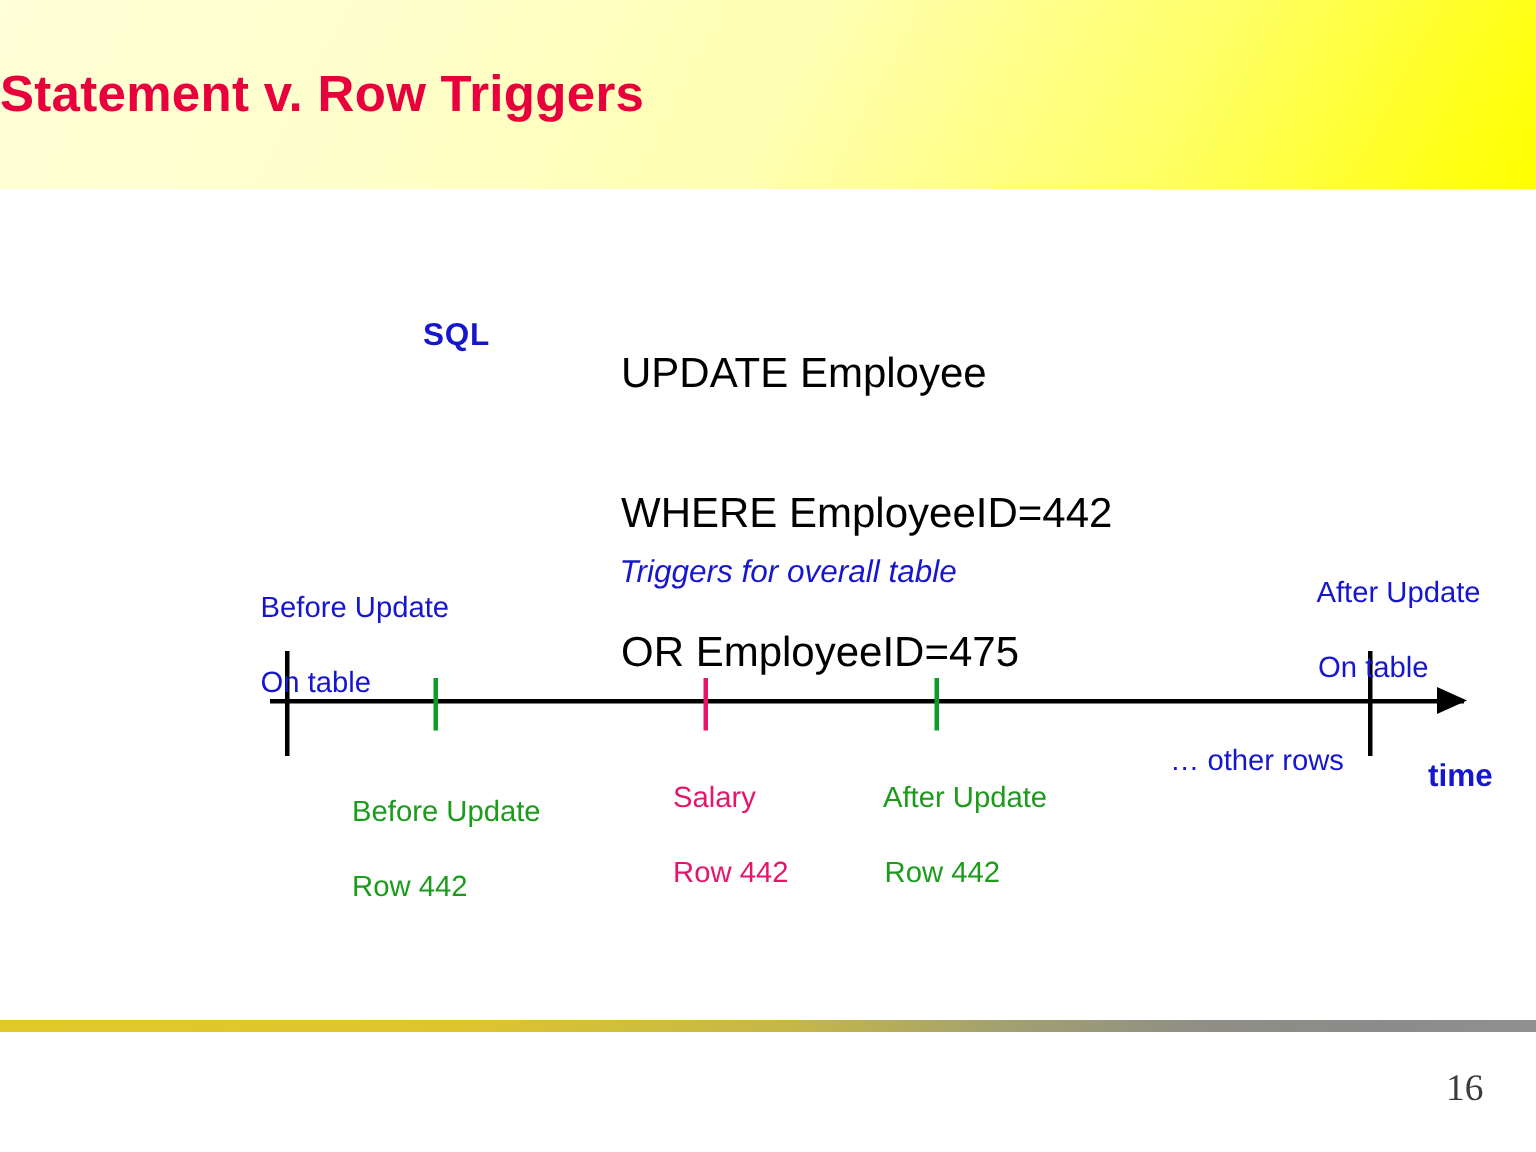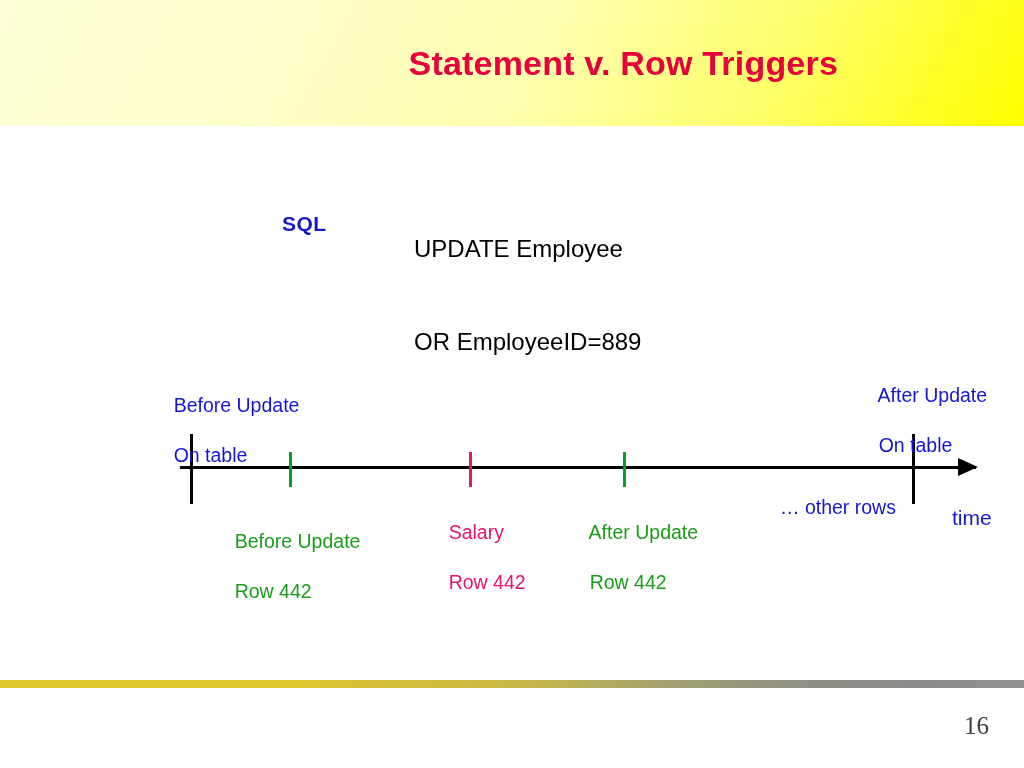--- a/index.html
+++ b/index.html
@@ -29,21 +29,21 @@
                 #ffffb0 52%,
                 #ffff66 76%,
                 #ffff16 94%,
                 #ffff00 100%);
   }
   #slide-title {
     position: absolute;
     left: 0;
     top: 0;
     width: 838px;
-    text-align: right;
+    text-align: left;
     line-height: 126px;
     font-size: 34px;
     font-weight: bold;
     color: #e8003c;
     letter-spacing: 0.2px;
     white-space: nowrap;
   }
 
   
   #sql-block {
@@ -60,21 +60,21 @@
     font-size: 21px;
     font-weight: bold;
     color: #1616cf;
     letter-spacing: 0.5px;
     text-align: center;
   }
   #sql-code {
     position: absolute;
     left: 414px;
     top: 3px;
-    font-size: 24px;
+    font-size: 28px;
     color: #000000;
     line-height: 31px;
     white-space: pre;
   }
   #sql-code .sql-line { display: block; }
 
   
   #timeline {
     position: absolute;
     left: 0;
@@ -125,21 +125,21 @@
 
   .tl-label {
     position: absolute;
     line-height: 25px;
     white-space: pre;
   }
   .lbl-blue  { color: #1616cf; font-size: 19.5px; }
   .lbl-green { color: #1b9c1b; font-size: 19.5px; }
   .lbl-pink  { color: #e5156b; font-size: 19.5px; }
   .lbl-italic { font-style: italic; font-size: 21px; color: #1616cf; }
-  .lbl-time { color: #1616cf; font-size: 21px; font-weight: normal; }
+  .lbl-time { color: #1616cf; font-size: 21px; font-weight: bold; }
 
   
   #footer-bar {
     position: absolute;
     left: 0;
     top: 680px;
     width: 1024px;
     height: 8px;
     background: linear-gradient(90deg,
                 #e2c92a 0%,
@@ -163,21 +163,22 @@
 <body>
 
 <div id="header-band">
   <div id="slide-title">Statement v. Row Triggers</div>
 </div>
 
 <div id="sql-block">
   <div id="sql-label">SQL</div>
   <div id="sql-code">
     <span class="sql-line">UPDATE Employee</span>
-    <span class="sql-line">OR EmployeeID=889</span>
+    <span class="sql-line">WHERE EmployeeID=442</span>
+    <span class="sql-line">OR EmployeeID=475</span>
   </div>
 </div>
 
 <div id="timeline">
 
   <div id="axis-line"></div>
   <div id="axis-arrow"></div>
 
   <div class="tick major" style="left:190px"></div>
   <div class="tick minor-green" style="left:289px"></div>
@@ -188,20 +189,21 @@
   <div class="tl-label lbl-blue" style="left:152px; top:28px">
     <span>Before Update</span><br>
     <span>On table</span>
   </div>
 
   <div class="tl-label lbl-blue" style="left:857px; top:18px">
     <span>After Update</span><br>
     <span>On table</span>
   </div>
 
+  <div class="tl-label lbl-italic" style="left:413px; top:29px">Triggers for overall table</div>
 
   <div class="tl-label lbl-green" style="left:213px; top:164px">
     <span>Before Update</span><br>
     <span>Row 442</span>
   </div>
 
   <div class="tl-label lbl-pink" style="left:427px; top:155px">
     <span>Salary</span><br>
     <span>Row 442</span>
   </div>

